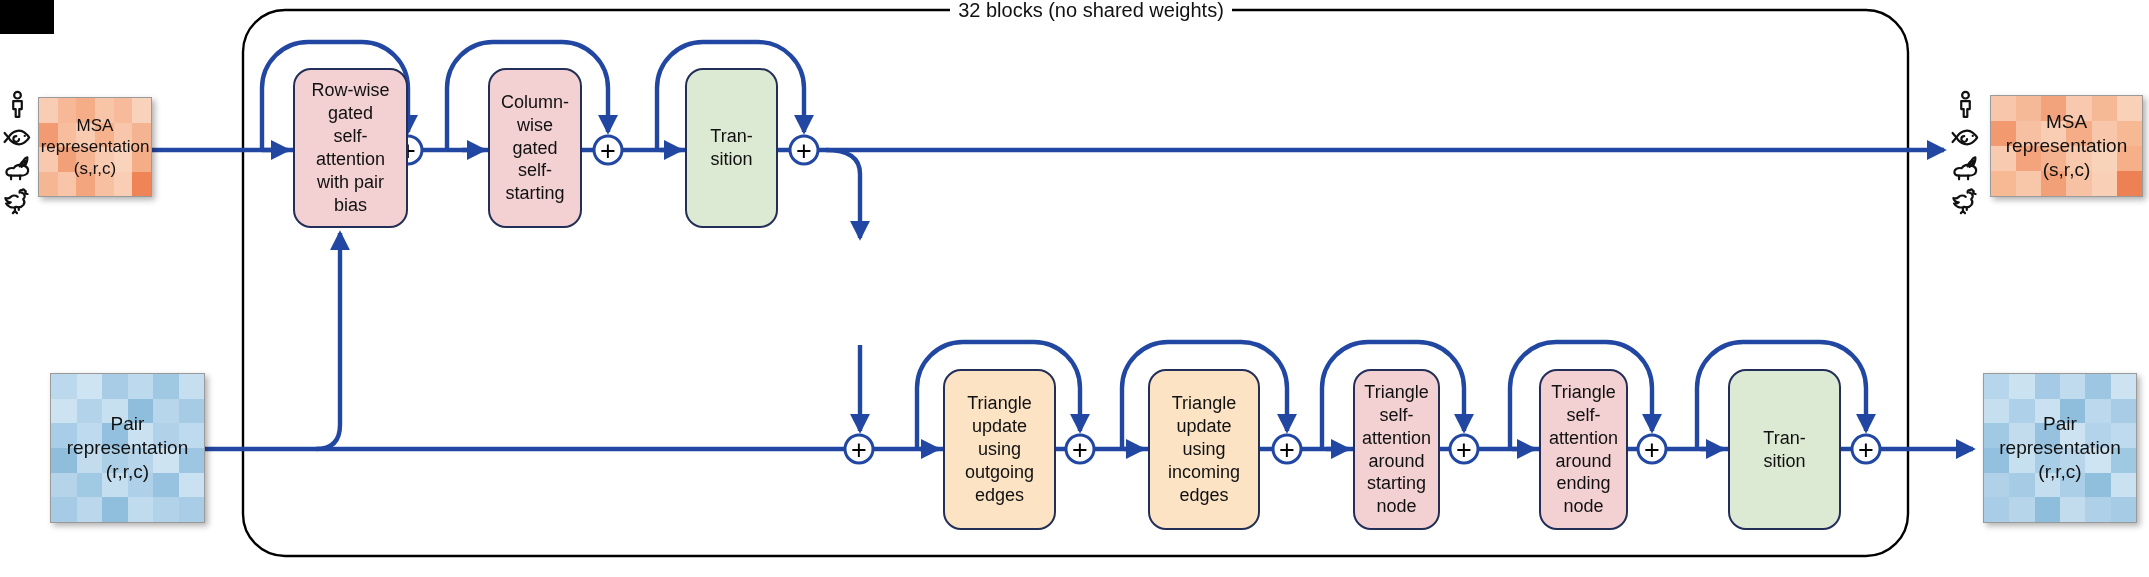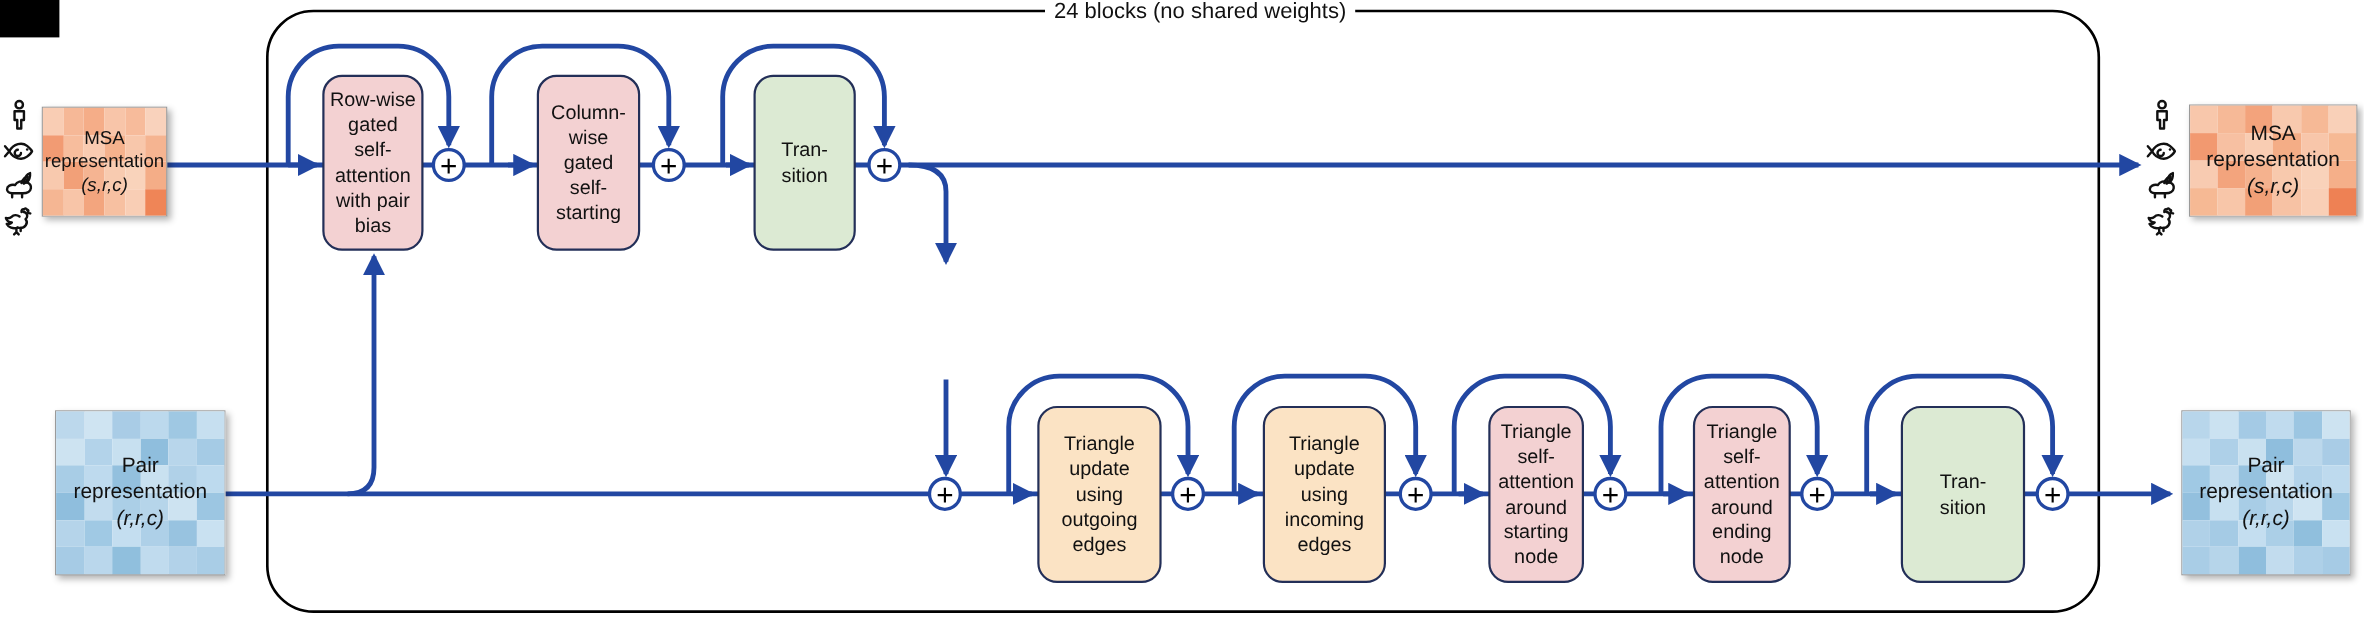--- a/index.html
+++ b/index.html
@@ -22,21 +22,21 @@
   .lavender{background:var(--box_lavender);}
   .tan{background:var(--box_tan);}
 
   .hm{position:absolute;border:1px solid #9a9a9a;box-sizing:border-box;
       box-shadow:3px 3px 6px rgba(0,0,0,0.30);}
   .hm-cells{position:absolute;inset:0;display:grid;grid-template-columns:repeat(6,1fr);grid-auto-rows:1fr;}
   .hm-label{position:absolute;inset:0;display:flex;flex-direction:column;align-items:center;
             justify-content:center;text-align:center;white-space:pre-line;
             font-size:19px;line-height:1.25;}
   .hm-label.small{font-size:17px;}
-  .dims{font-style:italic;}
+  .dims{}
 
   .species{position:absolute;display:flex;flex-direction:column;align-items:center;gap:1px;}
   .species svg{display:block;}
   .sicon{stroke:#111;stroke-width:1.7;fill:none;stroke-linecap:round;stroke-linejoin:round;}
 
   .label48{position:absolute;left:950px;top:-1px;width:282px;height:23px;background:#fff;
            display:flex;align-items:center;justify-content:center;font-size:20px;}
 </style>
 </head>
 <body>
@@ -113,23 +113,23 @@
     <g>
       <circle class="plusc" cx="1652" cy="449" r="14"></circle>
         <text class="plust" x="1652" y="450">+</text>
       </g>
     <g>
       <circle class="plusc" cx="1866" cy="449" r="14"></circle>
         <text class="plust" x="1866" y="450">+</text>
       </g>
   </svg>
 
-  <div class="label48">24 blocks (no shared weights)</div>
-
-  <div class="box pink" style="left:293px;top:68px;width:92px;height:160px;">Row-wise
+  <div class="label48">32 blocks (no shared weights)</div>
+
+  <div class="box pink" style="left:293px;top:68px;width:115px;height:160px;">Row-wise
 gated
 self-
 attention
 with pair
 bias</div>
   <div class="box pink" style="left:488px;top:68px;width:94px;height:160px;">Column-
 wise
 gated
 self-
 starting</div>

